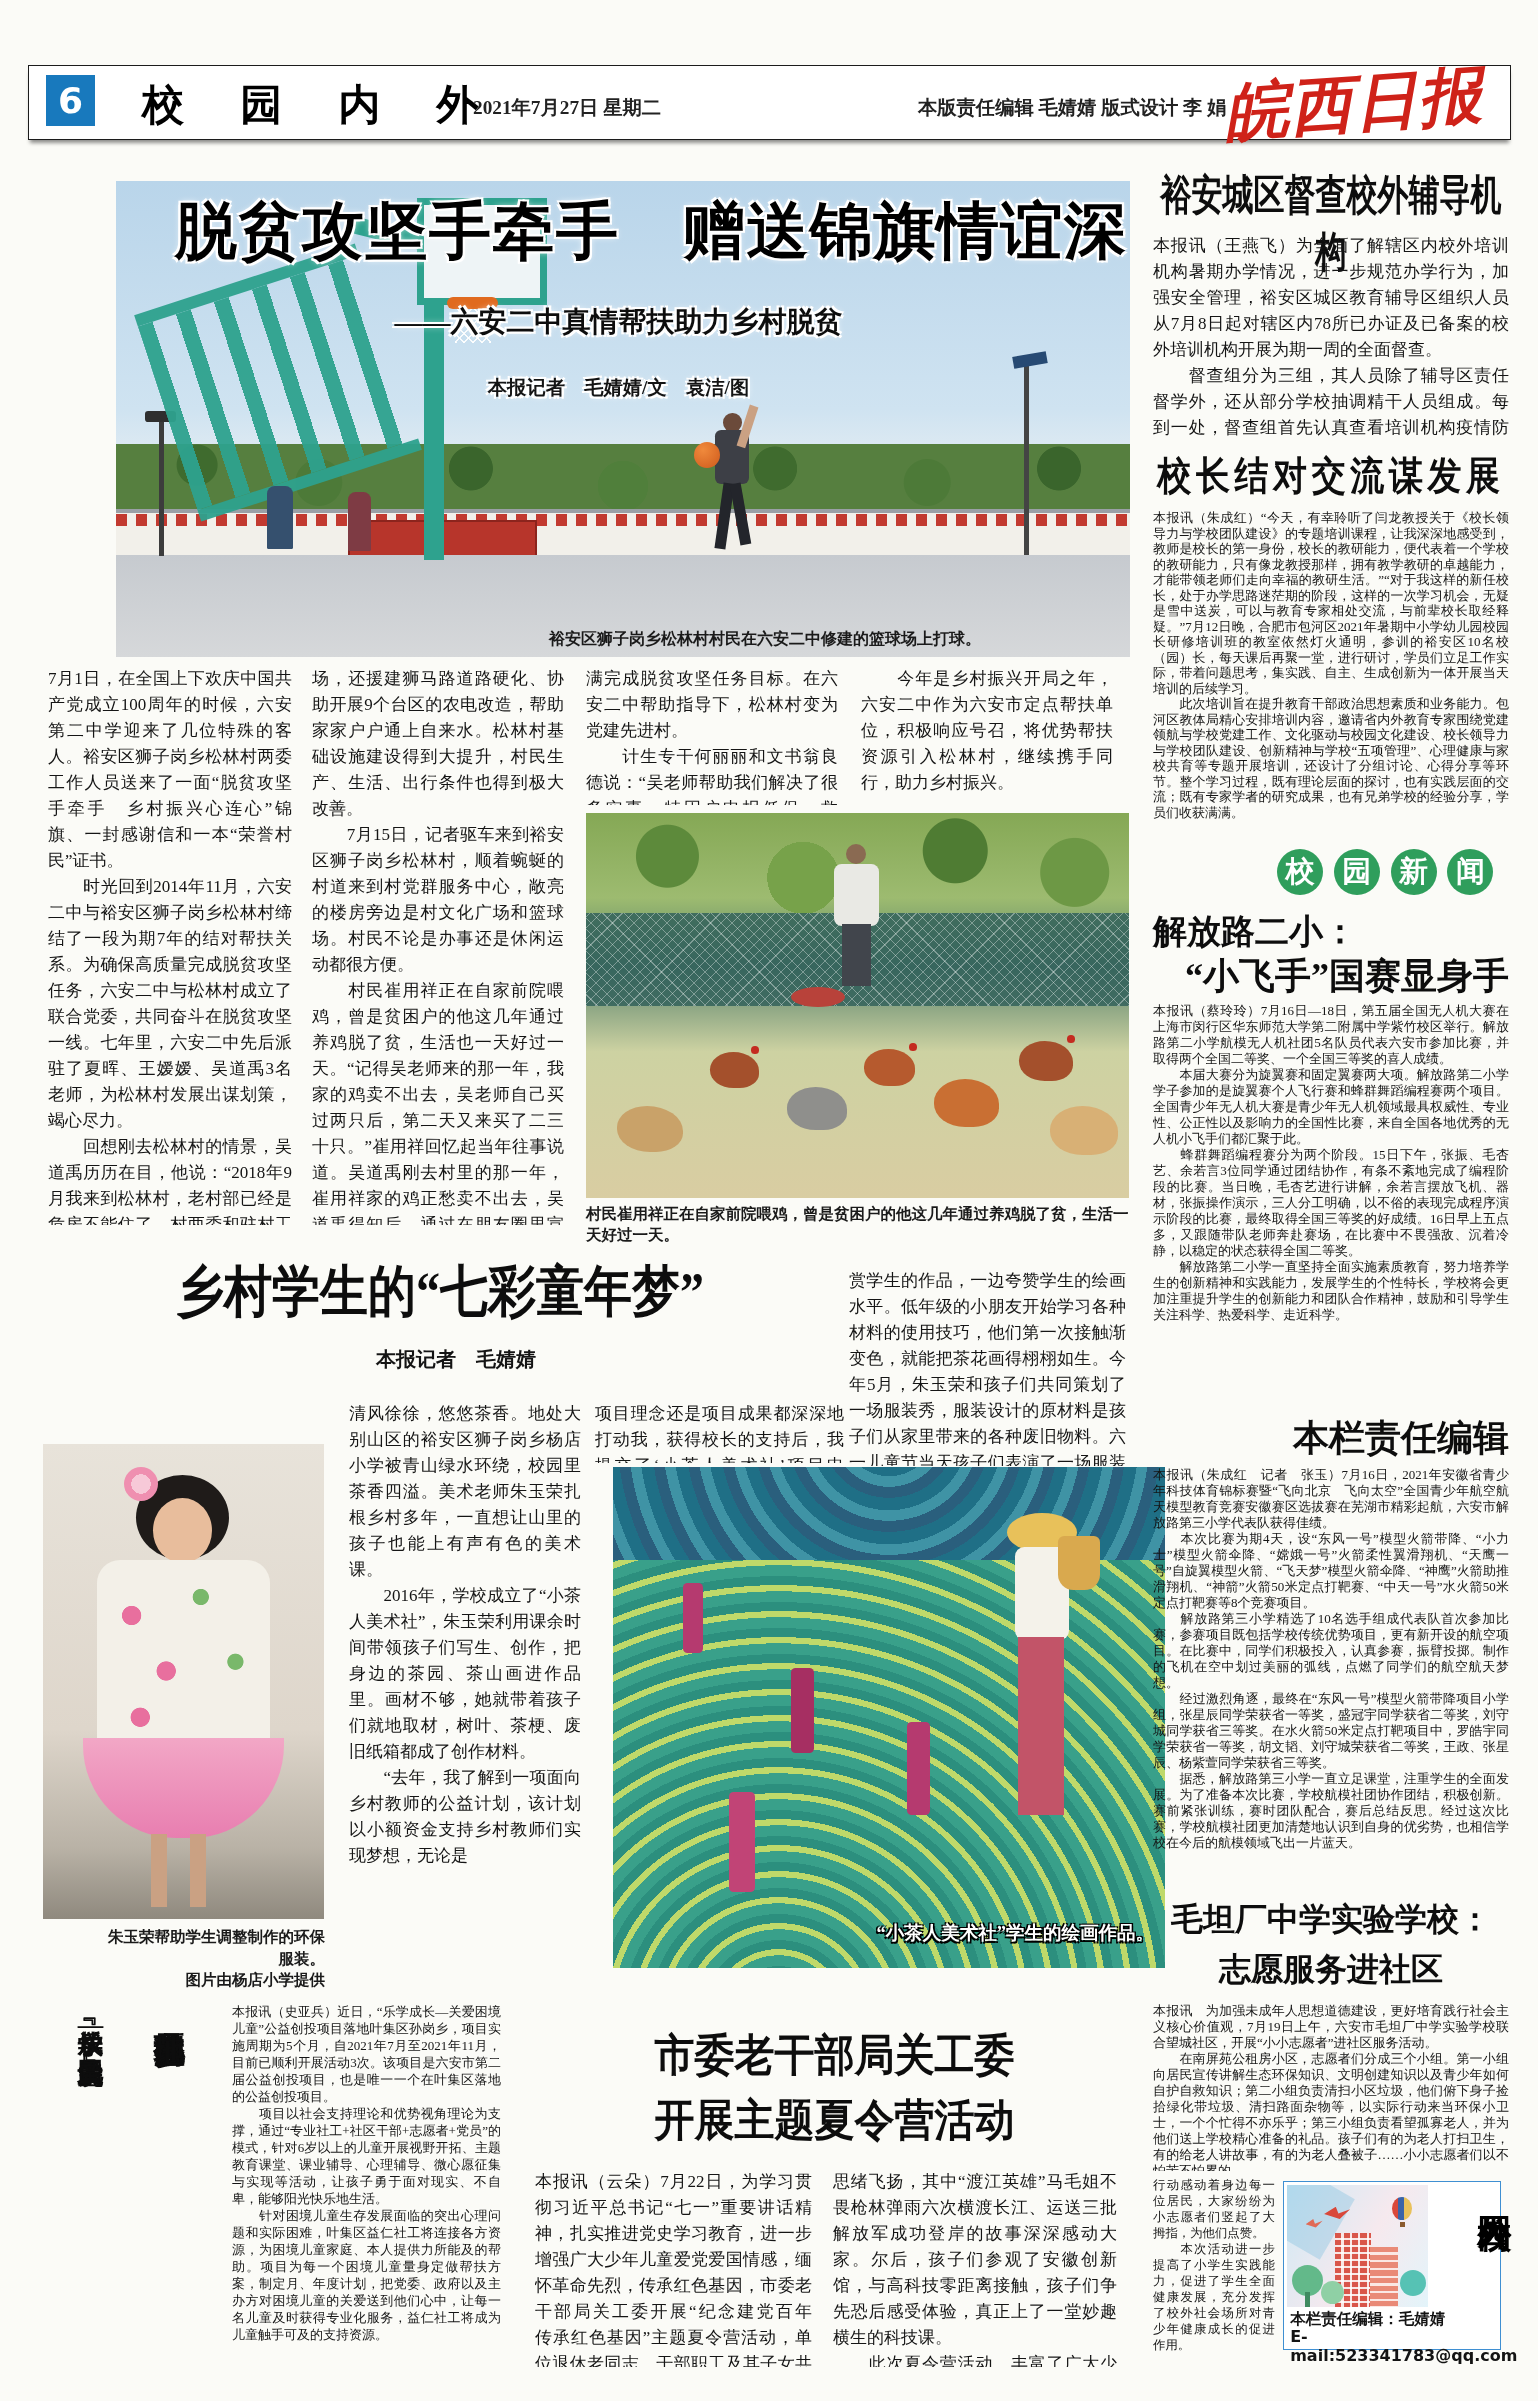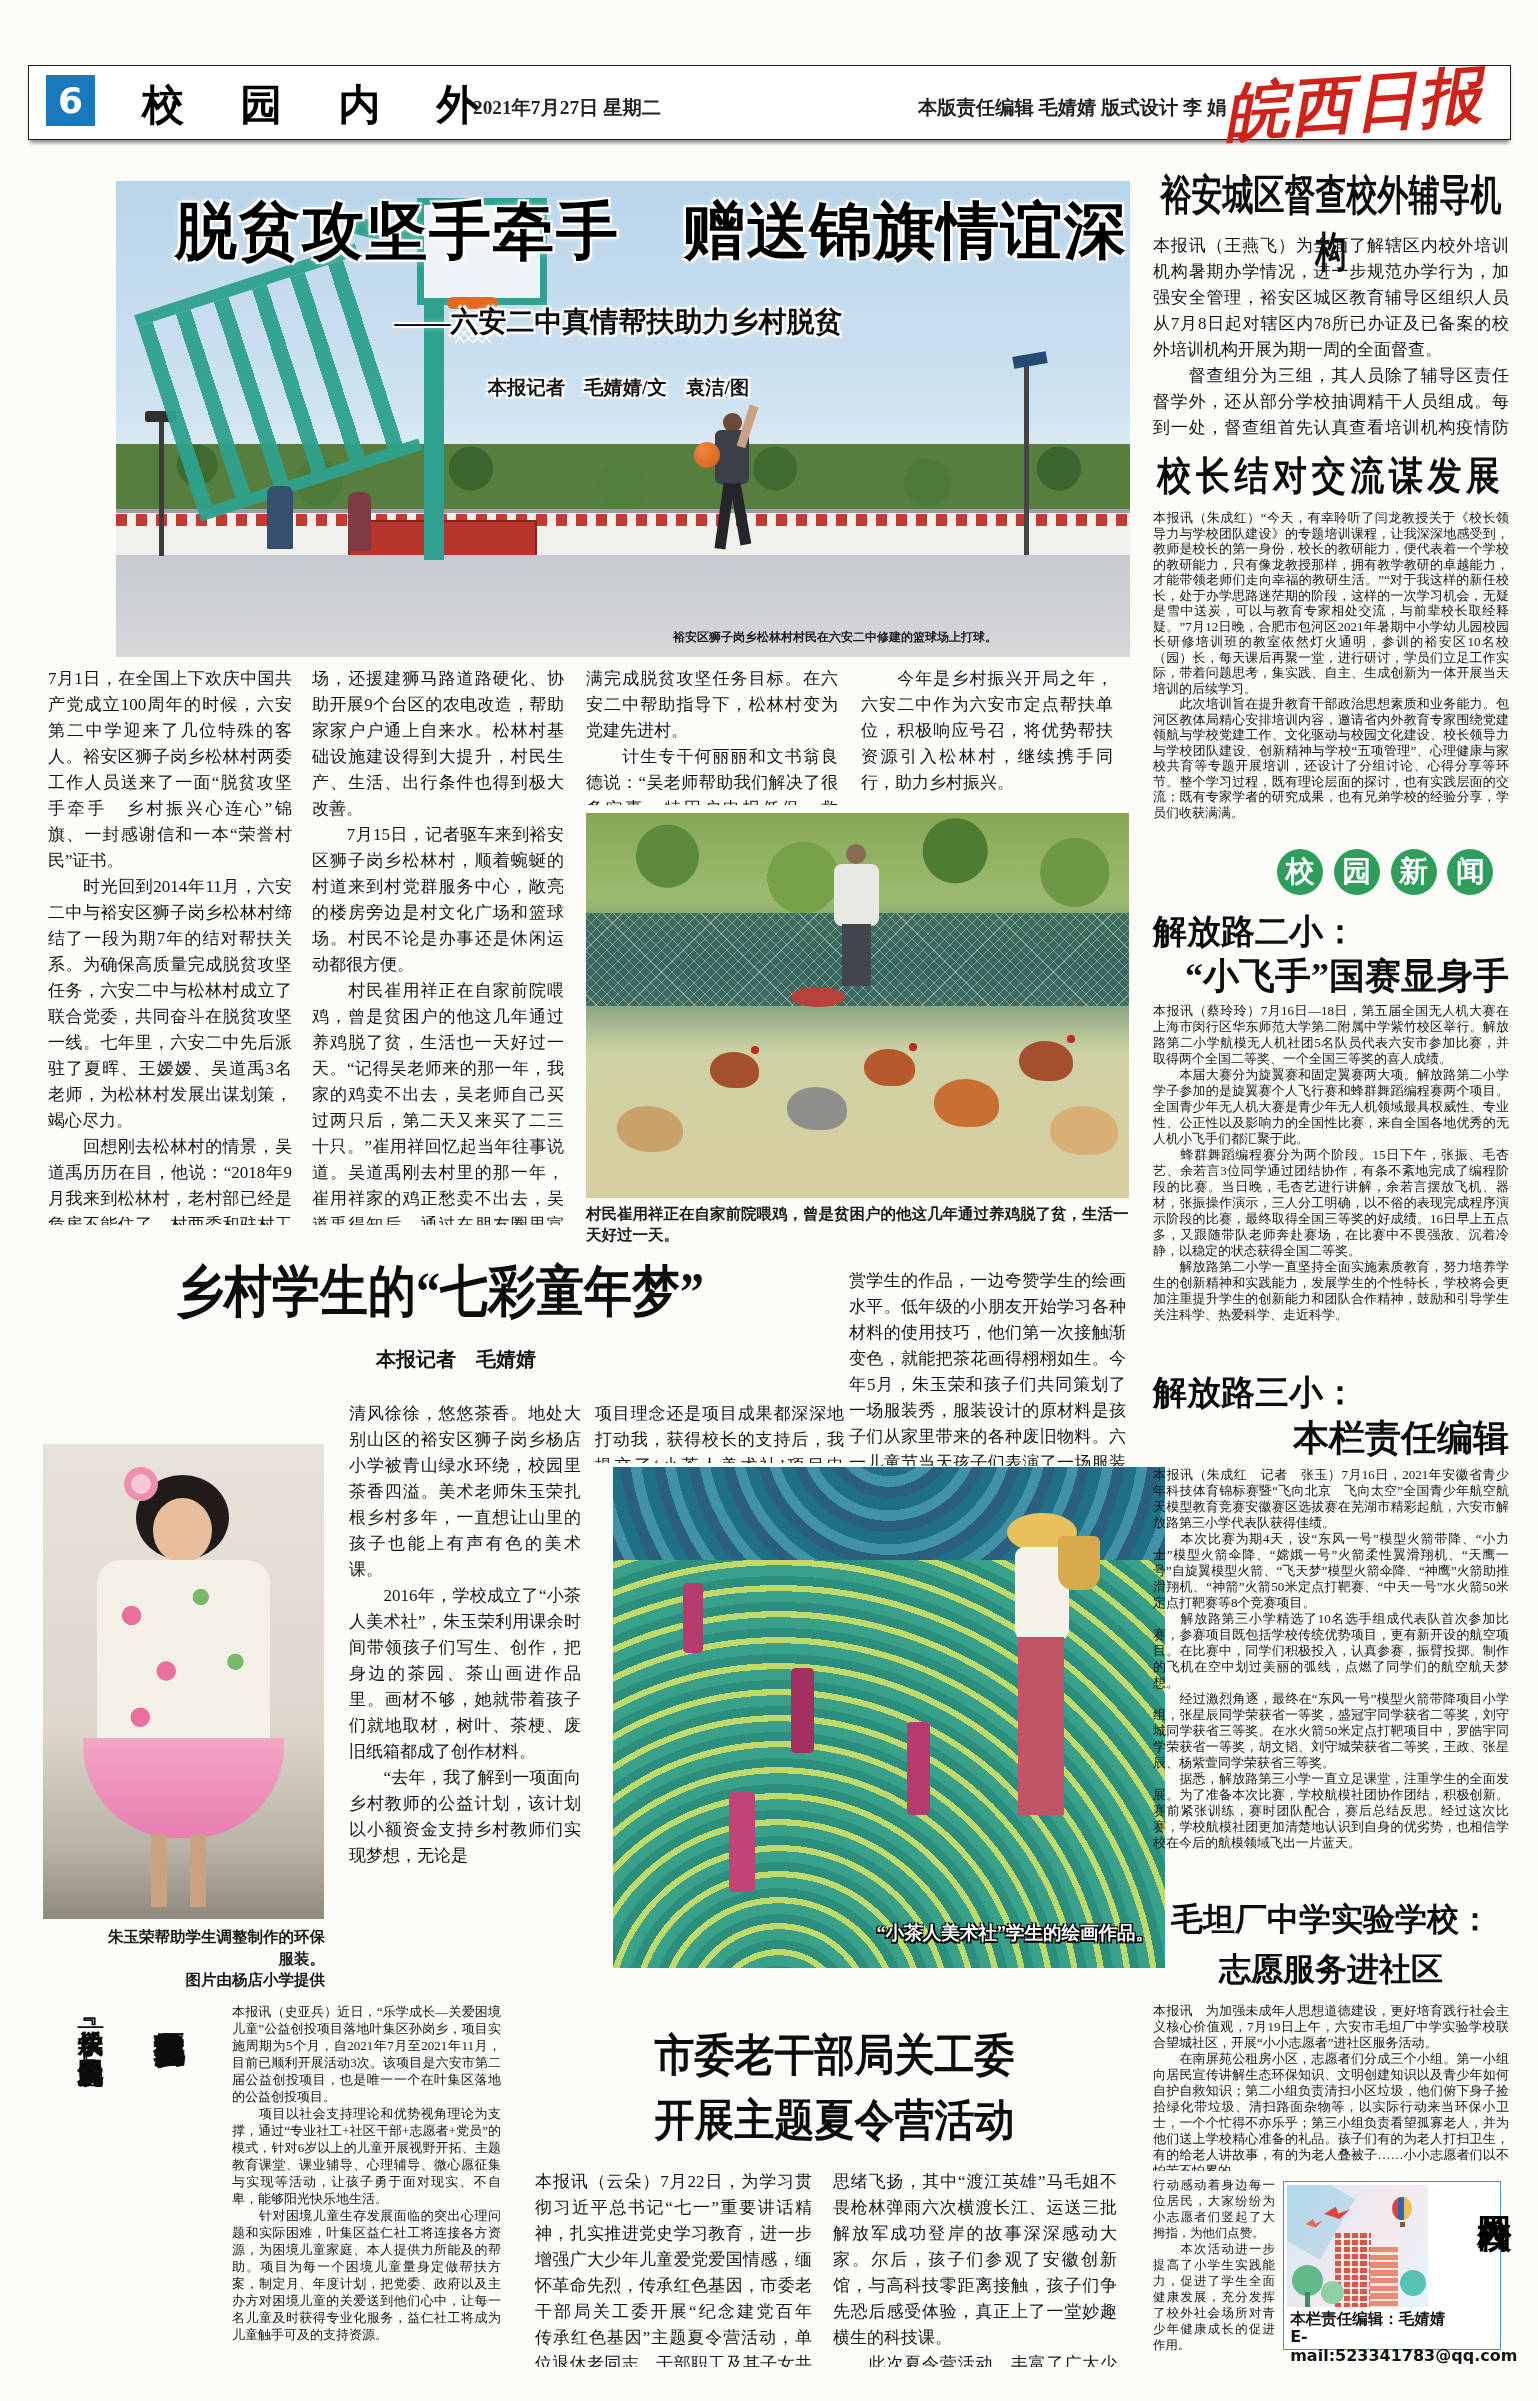--- a/index.html
+++ b/index.html
@@ -82,21 +82,21 @@
     <div class="abs circle" style="left:578px;top:261px;width:26px;height:26px;background:radial-gradient(circle at 35% 30%,#f08a3c,#cf5a1c);"></div>
     <div class="abs" style="left:151px;top:305px;width:26px;height:63px;background:#35506e;border-radius:7.7px 7.7px 1.5px 1.5px;"></div>
     <div class="abs" style="left:232px;top:311px;width:23px;height:59px;background:#7e3b44;border-radius:7.7px 7.7px 1.5px 1.5px;"></div>
 
     <div class="abs" style="left:908px;top:185px;width:4.6px;height:189px;background:#444;"></div>
     <div class="abs" style="left:897px;top:173px;width:34px;height:12.4px;background:#274a73;transform:rotate(-10deg);"></div>
 
     <div class="abs hl-sans outline-w" style="left:9.3px;top:7.7px;width:996px;text-align:center;font-size:62px;letter-spacing:1.5px;">脱贫攻坚手牵手　赠送锦旗情谊深</div>
     <div class="abs hl-serif outline-w" style="left:232px;top:122px;width:541px;text-align:center;font-size:28px;">——六安二中真情帮扶助力乡村脱贫</div>
     <div class="abs outline-w" style="left:340px;top:193px;width:325px;text-align:center;font-size:19.3px;font-weight:bold;">本报记者　毛婧婧/文　袁洁/图</div>
-    <div class="abs caption" style="left:433px;top:448px;width:572px;text-align:center;font-size:12px;">裕安区狮子岗乡松林村村民在六安二中修建的篮球场上打球。</div>
+    <div class="abs caption" style="left:433px;top:448px;width:572px;text-align:left;font-size:16px;">裕安区狮子岗乡松林村村民在六安二中修建的篮球场上打球。</div>
   </div>
 
   <div class="abs body-text" style="left:48px;top:666px;width:244px;height:559px;">7月1日，在全国上下欢庆中国共产党成立100周年的时候，六安第二中学迎来了几位特殊的客人。裕安区狮子岗乡松林村两委工作人员送来了一面“脱贫攻坚手牵手　乡村振兴心连心”锦旗、一封感谢信和一本“荣誉村民”证书。
 　　时光回到2014年11月，六安二中与裕安区狮子岗乡松林村缔结了一段为期7年的结对帮扶关系。为确保高质量完成脱贫攻坚任务，六安二中与松林村成立了联合党委，共同奋斗在脱贫攻坚一线。七年里，六安二中先后派驻了夏晖、王嫒嫒、吴道禹3名老师，为松林村发展出谋划策，竭心尽力。
 　　回想刚去松林村的情景，吴道禹历历在目，他说：“2018年9月我来到松林村，老村部已经是危房不能住了，村两委和驻村工作队住在原松林小学的老平房，房屋漏水发霉严重，当时在二中和各方面的援助下，村里正在修建新的党群服务中心，村里除了政府统一建的光伏发电站收入，没有其他集体经济收入。”那时，松林村距离最近的商店有5公里，多条通组道路还是泥巴路，生产生活出行都很麻烦，有时候还会停电、停水，条件艰苦。
 　　面对这样的处境，吴道禹没有退缩，他像前面两位驻村干部一样，迎难而上。吴道禹驻村第一件工作就是参加村两委换届选举，在各个生产队走访、调研，了解村情民意，选举产生新一届村两委班子。之后，吴道禹和新一届村两委班子并肩作战，联系六安二中，为村里投资修建新党群服务中心、村文化广场、村主干道太阳能路灯、村篮球</div>
   <div class="abs body-text" style="left:312px;top:666px;width:252px;height:559px;">场，还援建狮马路道路硬化、协助开展9个台区的农电改造，帮助家家户户通上自来水。松林村基础设施建设得到大提升，村民生产、生活、出行条件也得到极大改善。
 　　7月15日，记者驱车来到裕安区狮子岗乡松林村，顺着蜿蜒的村道来到村党群服务中心，敞亮的楼房旁边是村文化广场和篮球场。村民不论是办事还是休闲运动都很方便。
 　　村民崔用祥正在自家前院喂鸡，曾是贫困户的他这几年通过养鸡脱了贫，生活也一天好过一天。“记得吴老师来的那一年，我家的鸡卖不出去，吴老师自己买过两只后，第二天又来买了二三十只。”崔用祥回忆起当年往事说道。吴道禹刚去村里的那一年，崔用祥家的鸡正愁卖不出去，吴道禹得知后，通过在朋友圈里宣传，帮忙卖了30只，之后一直帮助崔用祥和其他贫困养殖户通过各种渠道销售农产品。去年，村民李本友养殖的鹅因连日阴雨死了不少，损失惨重，吴道禹联系六安二中后，学校组织捐款，帮助李本友渡过了难关。“吴老师，还经常帮忙联系技术人员来教我们怎样养殖，非常感谢他。”谈到吴道禹，村民们都充满了感激。
 　　据悉，从2014年到2021年，六安二中先后投入资金70余万元，累计帮助销售农产品20余万元，先后建成光伏发电站、电商中心、标准化养猪场等集体经济项目，在项目带动下，村集体经济由一片空白发展到每年近20万元，村集体有了初步造血功能。截至2020年底，全村192户贫困户670人全部达到“两不愁一保障一过线一安全”标准，圆</div>
@@ -219,21 +219,20 @@
       </div>
   </div>
 
   <div class="abs hl-serif" style="left:1153px;top:909px;width:356px;font-size:34px;">解放路二小：</div>
   <div class="abs hl-serif" style="left:1153px;top:952px;width:356px;text-align:right;font-size:36px;">“小飞手”国赛显身手</div>
   <div class="abs body-text" style="left:1153px;top:1003px;width:356px;height:357px;font-size:13px;line-height:16px;">本报讯（蔡玲玲）7月16日—18日，第五届全国无人机大赛在上海市闵行区华东师范大学第二附属中学紫竹校区举行。解放路第二小学航模无人机社团5名队员代表六安市参加比赛，并取得两个全国二等奖、一个全国三等奖的喜人成绩。
 　　本届大赛分为旋翼赛和固定翼赛两大项。解放路第二小学学子参加的是旋翼赛个人飞行赛和蜂群舞蹈编程赛两个项目。全国青少年无人机大赛是青少年无人机领域最具权威性、专业性、公正性以及影响力的全国性比赛，来自全国各地优秀的无人机小飞手们都汇聚于此。
 　　蜂群舞蹈编程赛分为两个阶段。15日下午，张振、毛杏艺、余若言3位同学通过团结协作，有条不紊地完成了编程阶段的比赛。当日晚，毛杏艺进行讲解，余若言摆放飞机、器材，张振操作演示，三人分工明确，以不俗的表现完成程序演示阶段的比赛，最终取得全国三等奖的好成绩。16日早上五点多，又跟随带队老师奔赴赛场，在比赛中不畏强敌、沉着冷静，以稳定的状态获得全国二等奖。
 　　解放路第二小学一直坚持全面实施素质教育，努力培养学生的创新精神和实践能力，发展学生的个性特长，学校将会更加注重提升学生的创新能力和团队合作精神，鼓励和引导学生关注科学、热爱科学、走近科学。</div>
 
-  <div class="abs hl-serif" style="left:1153px;top:1370px;width:356px;font-size:34px;">解放路三小：</div>
   <div class="abs hl-serif" style="left:1153px;top:1414px;width:356px;text-align:right;font-size:36px;">本栏责任编辑</div>
   <div class="abs body-text" style="left:1153px;top:1467px;width:356px;height:386px;font-size:13px;line-height:16px;">本报讯（朱成红　记者　张玉）7月16日，2021年安徽省青少年科技体育锦标赛暨“飞向北京　飞向太空”全国青少年航空航天模型教育竞赛安徽赛区选拔赛在芜湖市精彩起航，六安市解放路第三小学代表队获得佳绩。
 　　本次比赛为期4天，设“东风一号”模型火箭带降、“小力士”模型火箭伞降、“嫦娥一号”火箭柔性翼滑翔机、“天鹰一号”自旋翼模型火箭、“飞天梦”模型火箭伞降、“神鹰”火箭助推滑翔机、“神箭”火箭50米定点打靶赛、“中天一号”水火箭50米定点打靶赛等8个竞赛项目。
 　　解放路第三小学精选了10名选手组成代表队首次参加比赛，参赛项目既包括学校传统优势项目，更有新开设的航空项目。在比赛中，同学们积极投入，认真参赛，振臂投掷。制作的飞机在空中划过美丽的弧线，点燃了同学们的航空航天梦想。
 　　经过激烈角逐，最终在“东风一号”模型火箭带降项目小学组，张星辰同学荣获省一等奖，盛冠宇同学获省二等奖，刘守城同学获省三等奖。在水火箭50米定点打靶项目中，罗皓宇同学荣获省一等奖，胡文韬、刘守城荣获省二等奖，王政、张星辰、杨紫萱同学荣获省三等奖。
 　　据悉，解放路第三小学一直立足课堂，注重学生的全面发展。为了准备本次比赛，学校航模社团协作团结，积极创新。赛前紧张训练，赛时团队配合，赛后总结反思。经过这次比赛，学校航模社团更加清楚地认识到自身的优劣势，也相信学校在今后的航模领域飞出一片蓝天。</div>
 
   <div class="abs hl-serif" style="left:1153px;top:1898px;width:356px;text-align:center;font-size:32px;">毛坦厂中学实验学校：</div>
   <div class="abs hl-serif" style="left:1153px;top:1948px;width:356px;text-align:center;font-size:32px;">志愿服务进社区</div>
   <div class="abs body-text" style="left:1153px;top:2003px;width:356px;height:168px;font-size:13px;line-height:16px;">本报讯　为加强未成年人思想道德建设，更好培育践行社会主义核心价值观，7月19日上午，六安市毛坦厂中学实验学校联合望城社区，开展“小小志愿者”进社区服务活动。

